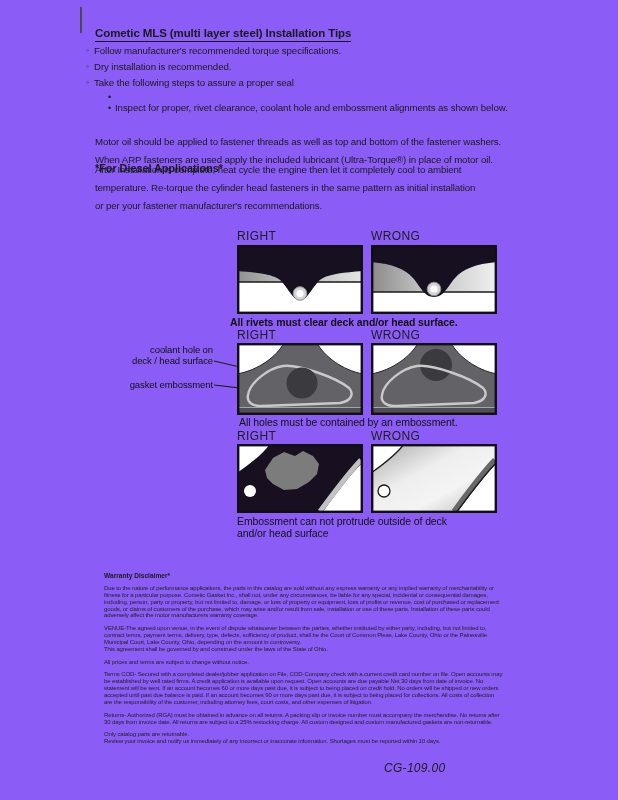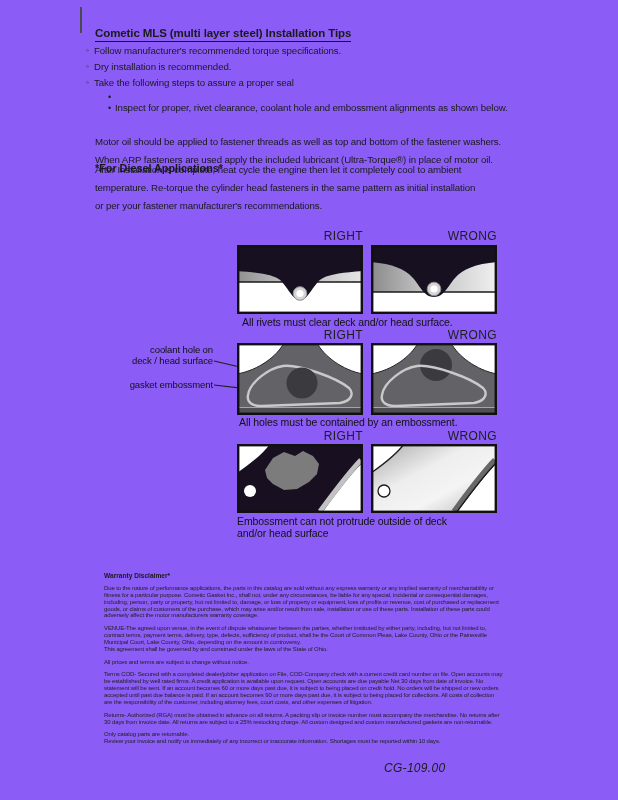--- a/index.html
+++ b/index.html
@@ -20,21 +20,21 @@
   .subs{padding-left:22px;}
   .sub-bullet{display:flex;margin-bottom:1.5px;line-height:10px;}
   .sub-bullet .b{width:7px;font-size:9px;line-height:10px;}
   
   #diesel-heading{left:95px;top:130px;font-size:10.8px;font-weight:bold;margin-top:32px;}
   .para{white-space:pre-line;font-size:9.7px;line-height:18px;letter-spacing:-0.12px;}
   #diesel-p1{left:95px;top:133px;width:440px;}
   #diesel-p2{left:95px;top:161px;width:440px;}
   #diesel-p3{left:95px;top:203px;width:440px;}
   
-  .rw-label{width:126px;text-align:right;font-size:12px;letter-spacing:0.4px;color:#1d1d1d;}
+  .rw-label{width:126px;text-align:left;font-size:12px;letter-spacing:0.4px;color:#1d1d1d;}
   .panel{width:126px;}
   .panel svg{display:block;}
   .caption{font-size:10.5px;line-height:11.8px;letter-spacing:-0.1px;white-space:pre-line;color:#111;}
   .annot{font-size:9.5px;line-height:11px;text-align:right;white-space:pre-line;color:#111;letter-spacing:-0.1px;}
   
   #disclaimer{left:104px;top:572px;width:420px;}
   #disclaimer .dh{font-size:6.6px;font-weight:bold;margin-bottom:6px;}
   #disclaimer .dp{font-size:6px;line-height:6.85px;letter-spacing:-0.12px;white-space:pre-line;
     margin-bottom:6px;color:#222;}
   #page-number{left:384px;top:761px;font-size:12px;letter-spacing:0.3px;color:#1d1d1d;font-style:italic;}
@@ -115,21 +115,21 @@
       <rect width="126" height="69" fill="#ffffff"></rect>
       <rect x="0" y="17" width="126" height="30" fill="url(#g1w)"></rect>
       <rect x="0" y="47" width="126" height="22" fill="#ffffff"></rect>
       <line x1="0" y1="47" x2="126" y2="47" stroke="#1a1a1a" stroke-width="1.6"></line>
       <path d="M0,0 H126 V17 C104,19 92,24 84,33 C77,41 73,52 63,52 C53,52 49,41 42,33 C34,24 22,19 0,17 Z" fill="#171020"></path>
       <circle cx="63" cy="44" r="6.8" fill="#d4d4d4" stroke="#8f8f8f" stroke-width="1"></circle>
       <circle cx="63" cy="44" r="3.6" fill="#ffffff"></circle>
       <rect x="1.2" y="1.2" width="123.6" height="66.6" fill="none" stroke="#101010" stroke-width="2.4"></rect>
     </svg>
   </div>
-  <div class="abs caption" style="left:242px;top:317px;">All rivets must clear deck and/or head surface.</div>
+  <div class="abs caption" style="left:230px;top:317px;font-weight:bold;">All rivets must clear deck and/or head surface.</div>
 
   <div class="abs rw-label" style="left:237px;top:328px;">RIGHT</div>
   <div class="abs rw-label" style="left:371px;top:328px;">WRONG</div>
 
   <div class="abs annot" style="left:108px;top:344px;width:105px;">coolant hole on
 deck / head surface</div>
   <div class="abs annot" style="left:108px;top:379px;width:105px;">gasket embossment</div>
   <svg class="abs" style="left:210px;top:340px;" width="95" height="60">
     <line x1="4" y1="21" x2="90" y2="41" stroke="#1d1d1d" stroke-width="1.1"></line>
     <line x1="4" y1="45" x2="56" y2="51" stroke="#1d1d1d" stroke-width="1.1"></line>

